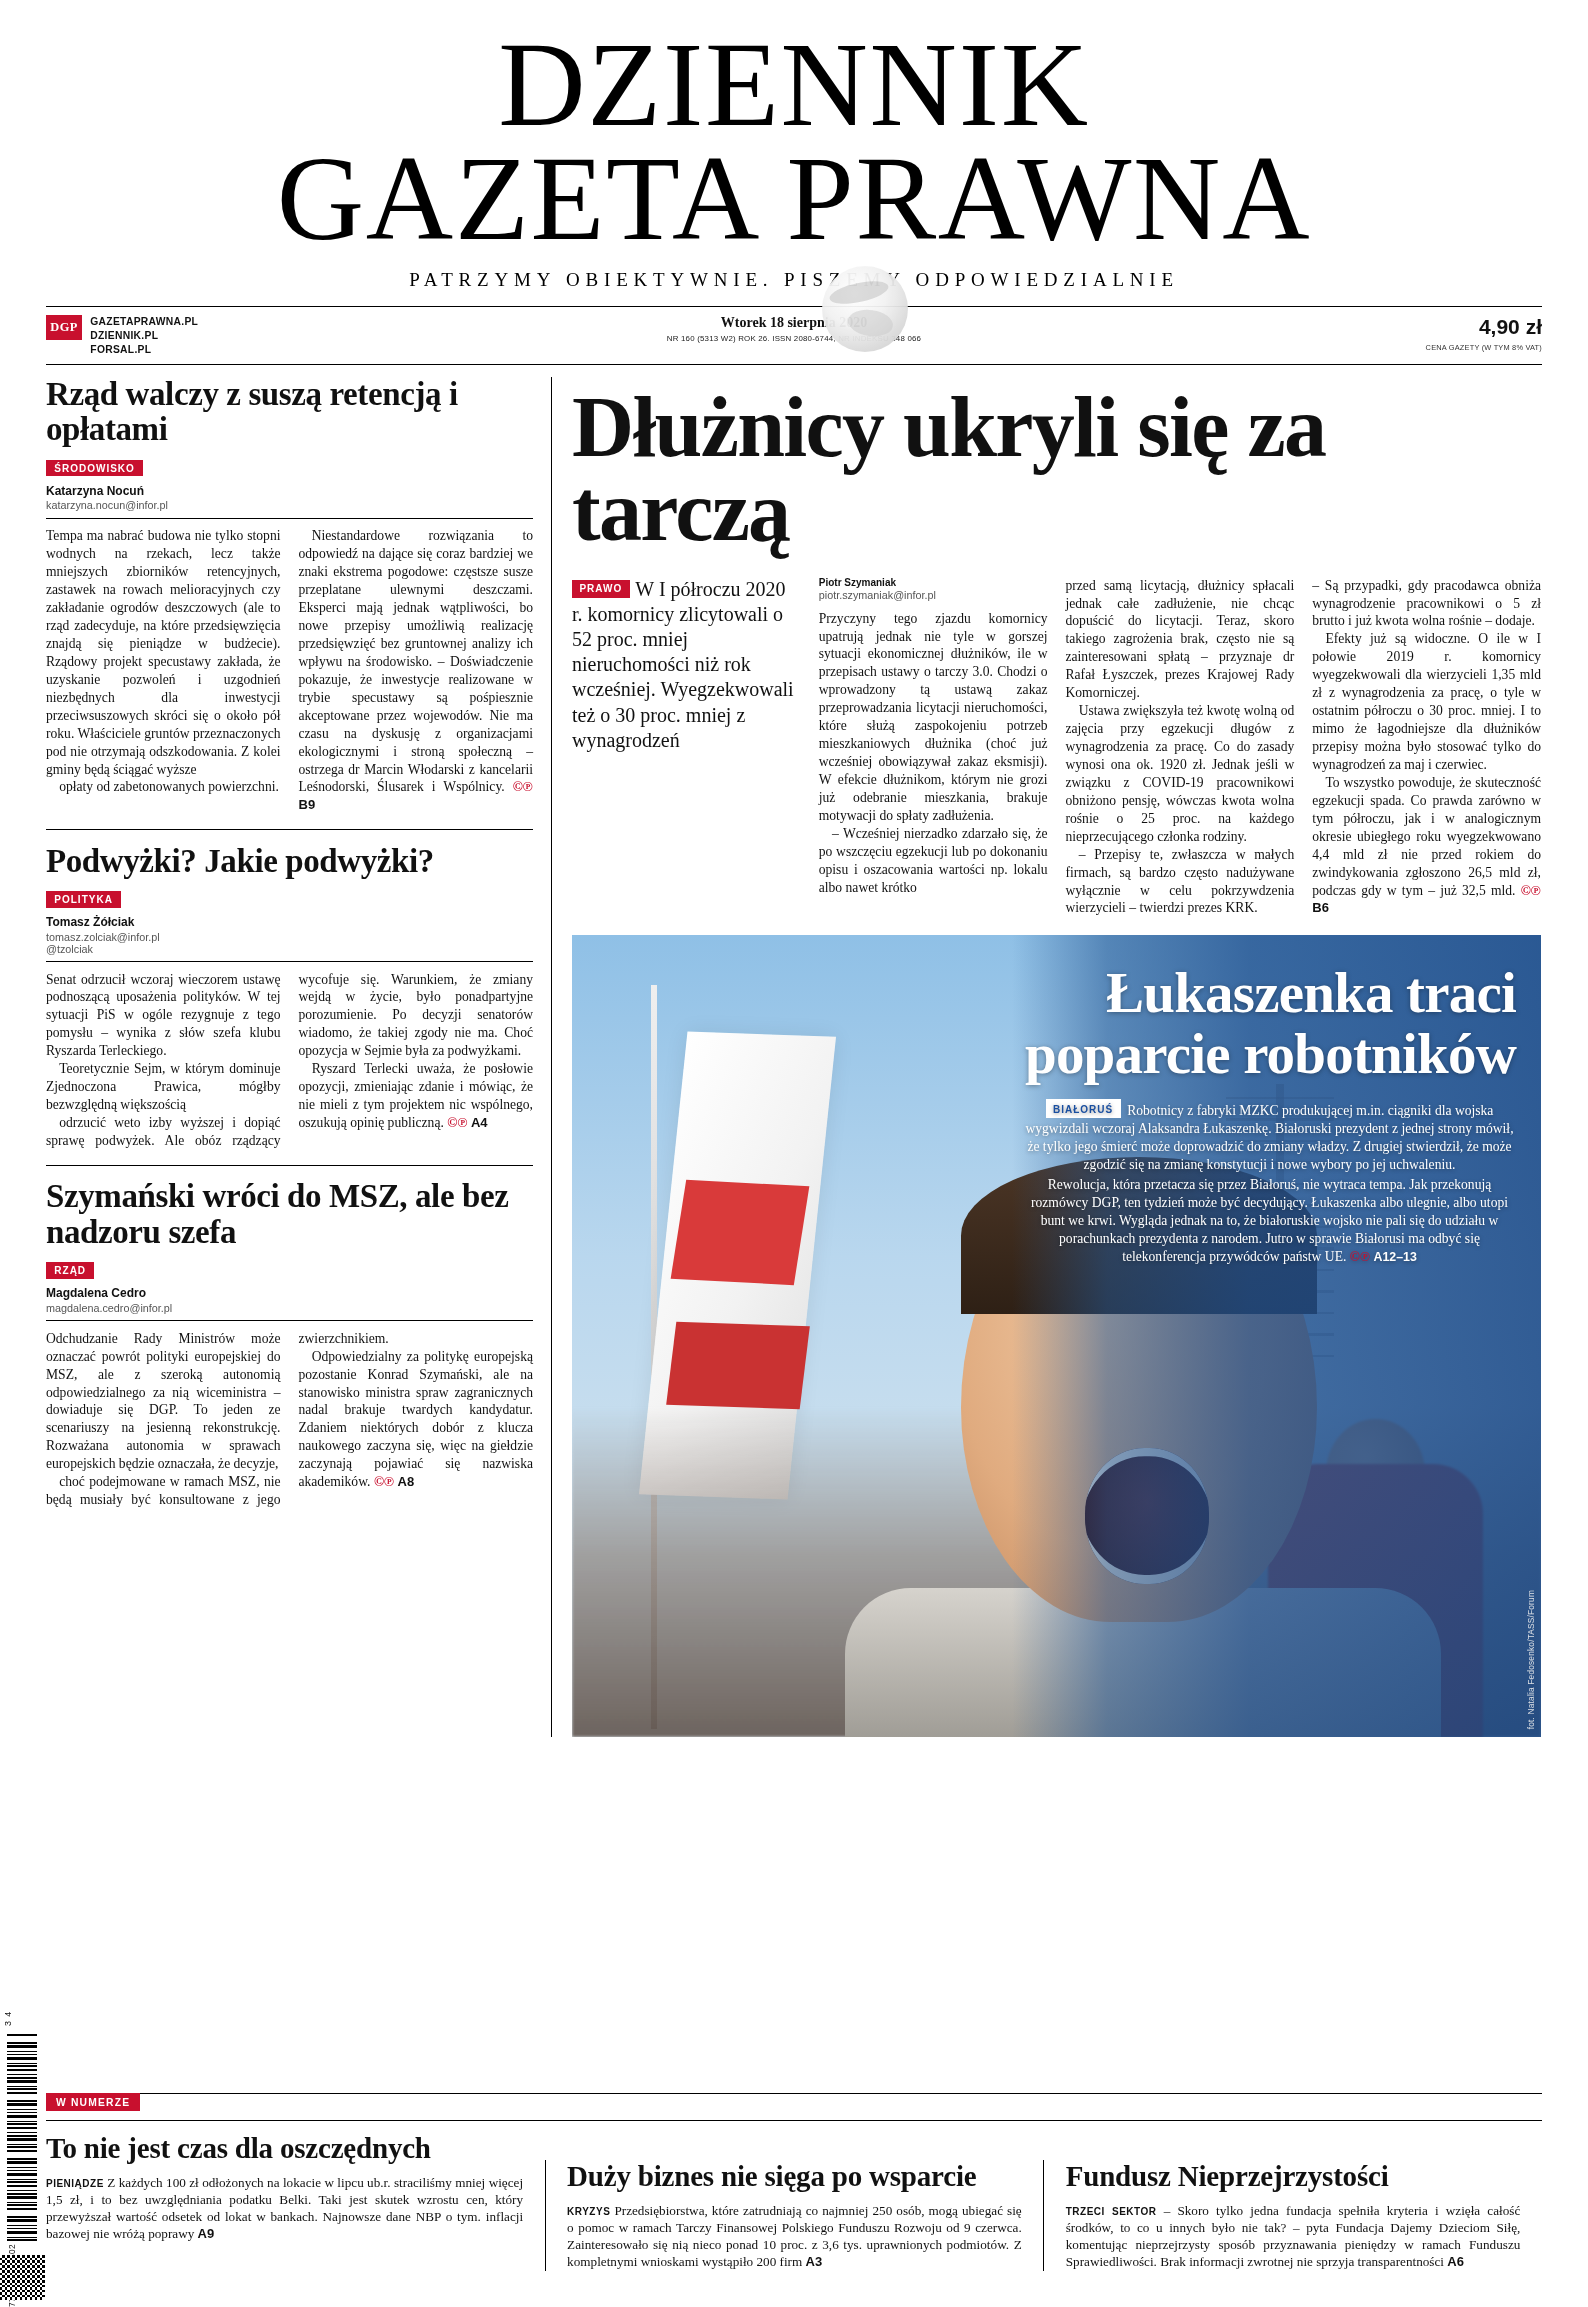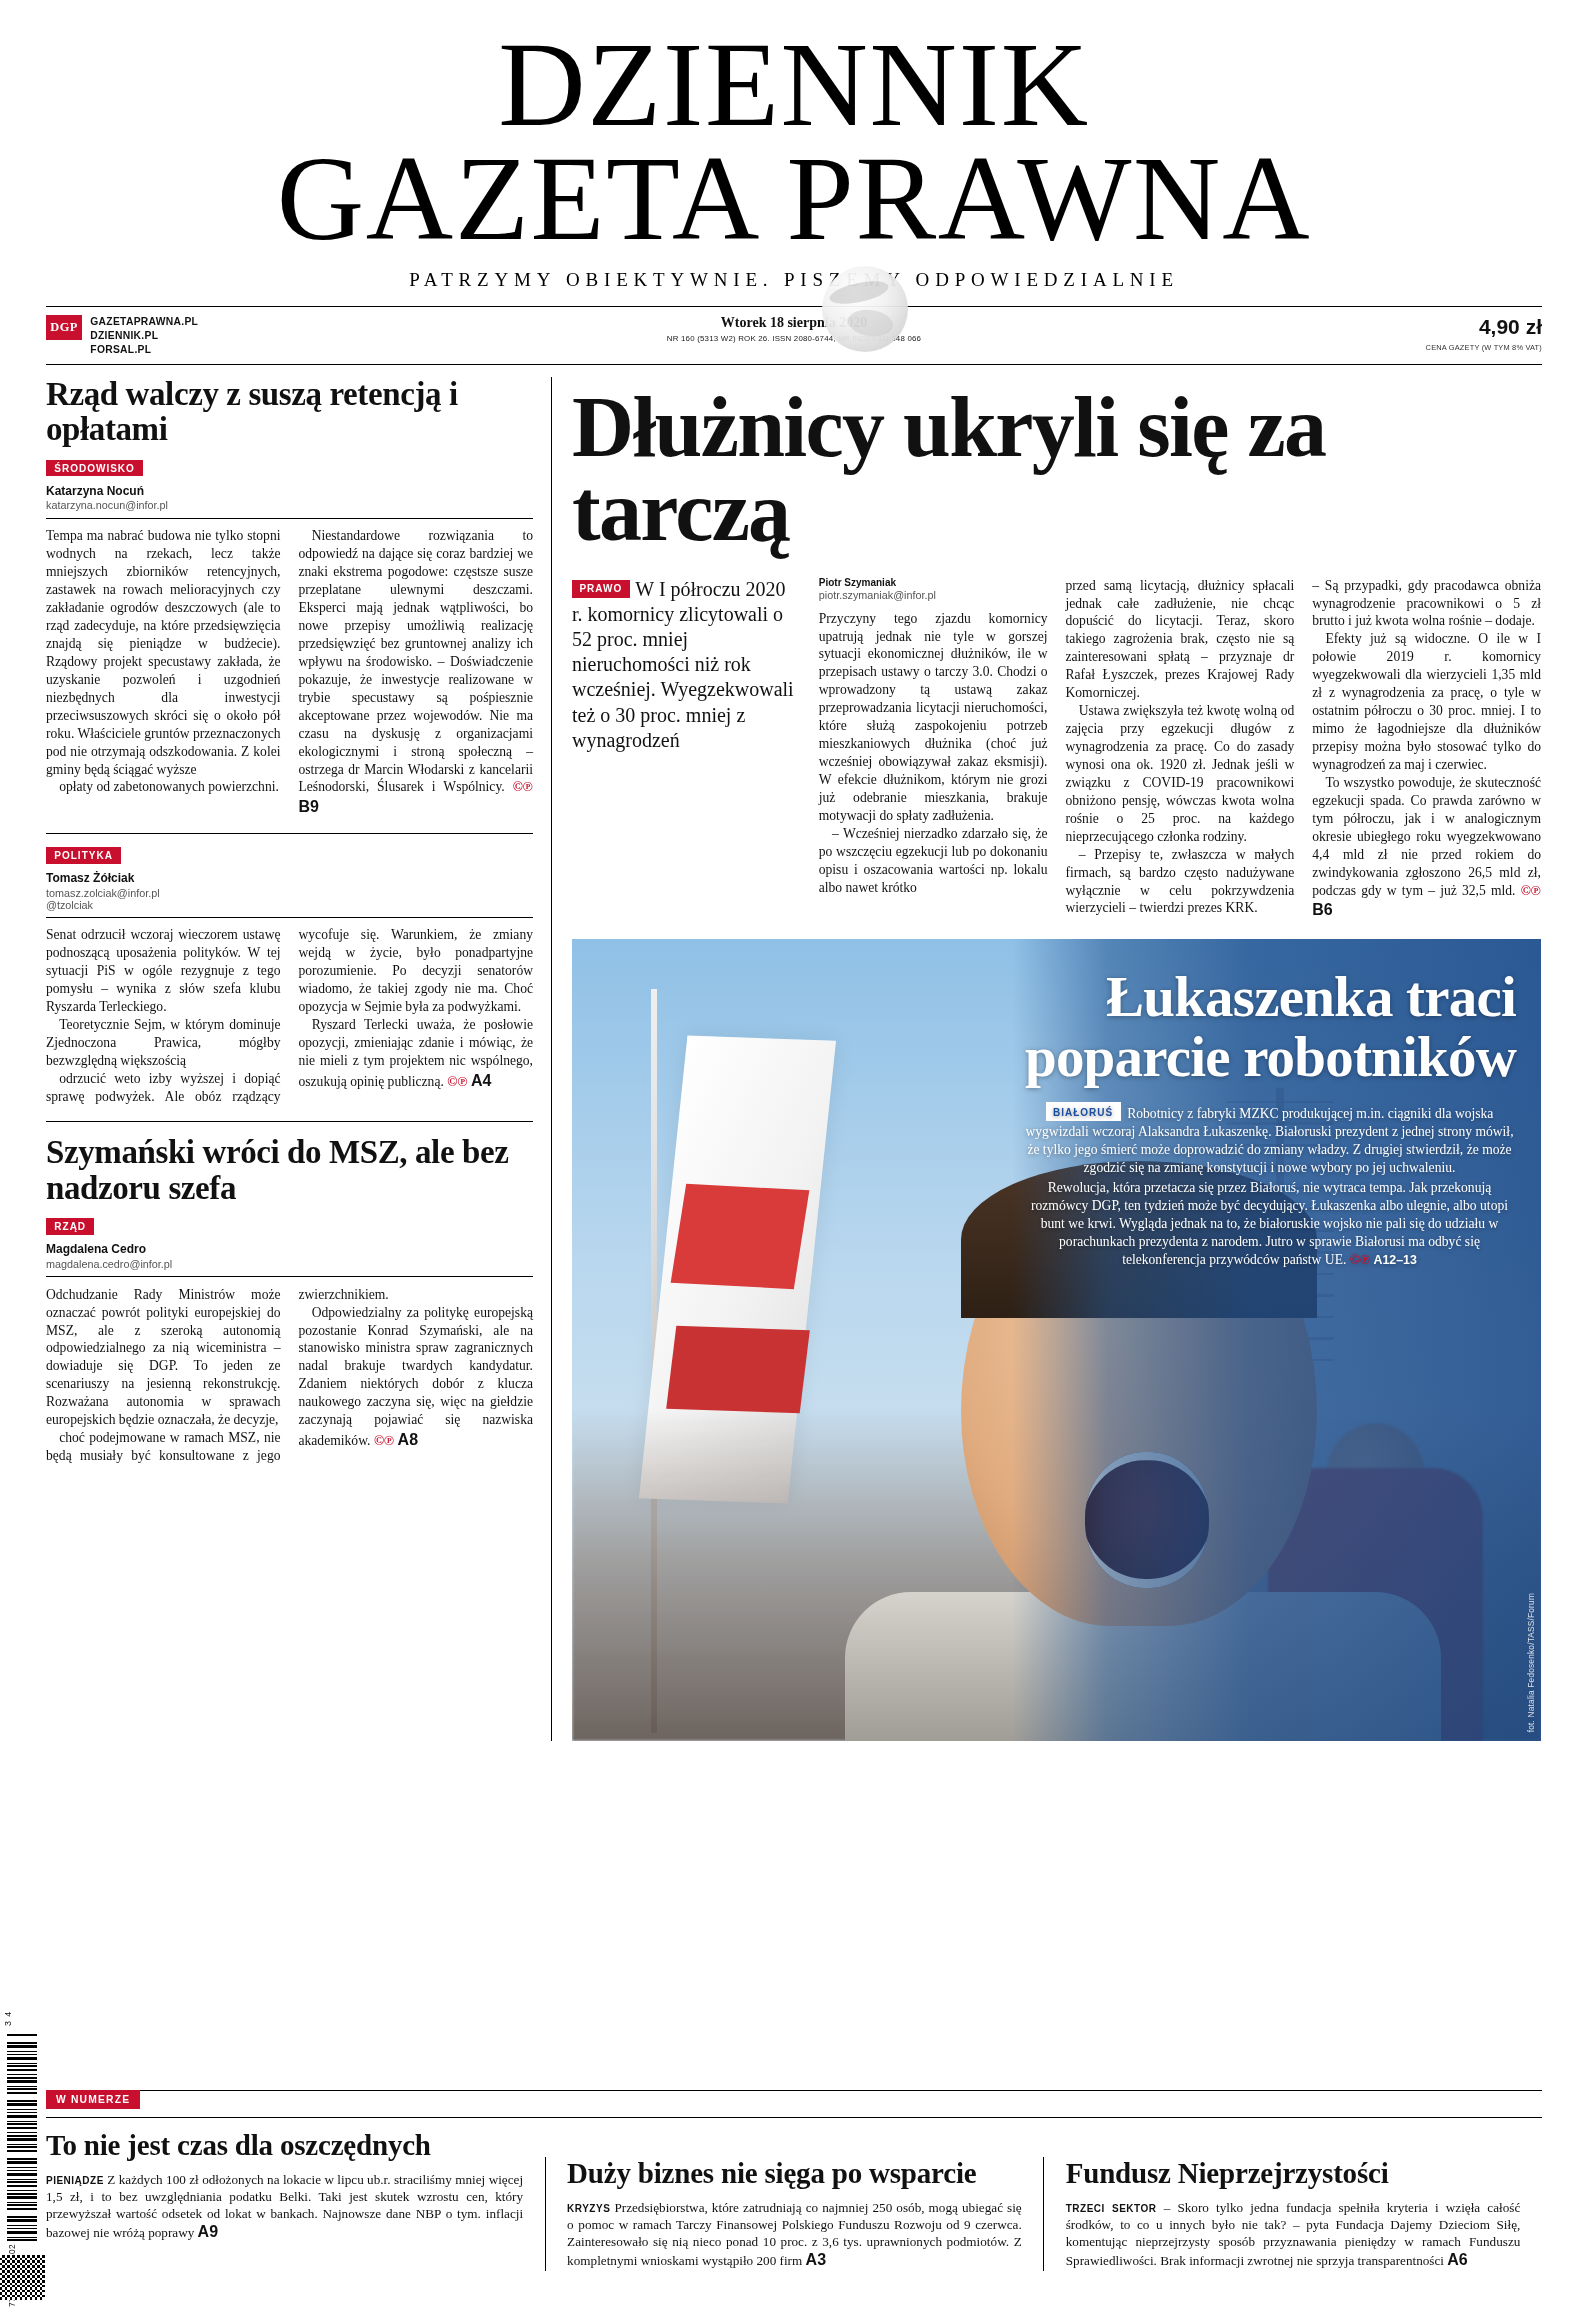--- a/index.html
+++ b/index.html
@@ -104,21 +104,21 @@
   .byline-wrap { border-bottom:0.8px solid #000; padding-bottom:6.6px; margin-bottom:8.3px; }
   .author { font-family:"Liberation Sans", sans-serif; font-size:12px; font-weight:bold; margin-top:7.4px; }
   .email { font-family:"Liberation Sans", sans-serif; font-size:10.8px; color:#555; margin-top:1.7px; }
   .two-col { column-count:2; column-gap:18px; column-rule:0; }
   .two-col p {
     margin:0; font-size:13.6px; line-height:1.32;
     text-align:justify; text-justify:inter-word; hyphens:auto;
   }
   .two-col p + p { text-indent:13.2px; }
   .endmark { color:#c8102e; font-weight:bold; }
-  .pageref { font-family:"Liberation Sans", sans-serif; font-weight:bold; font-size:16px; }
+  .pageref { font-family:"Liberation Sans", sans-serif; font-weight:bold; font-size:13px; }
   .hr-thin { border-top:0.8px solid #000; margin:15px 0 13.2px 0; }
 
   
   .lead-title {
     font-family:"Liberation Serif", serif;
     font-weight:bold;
     font-size:86px;
     line-height:0.98;
     letter-spacing:-1.7px;
     margin:8.3px 0 23px 0;
@@ -328,20 +328,21 @@
         <div class="two-col">
           <p>Tempa ma nabrać budowa nie tylko stopni wodnych na rzekach, lecz także mniejszych zbiorników retencyjnych, zastawek na rowach melioracyjnych czy zakładanie ogrodów deszczowych (ale to rząd zadecyduje, na które przedsięwzięcia znajdą się pieniądze w budżecie). Rządowy projekt specustawy zakłada, że uzyskanie pozwoleń i uzgodnień niezbędnych dla inwestycji przeciwsuszowych skróci się o około pół roku. Właściciele gruntów przeznaczonych pod nie otrzymają odszkodowania. Z kolei gminy będą ściągać wyższe</p>
           <p>opłaty od zabetonowanych powierzchni.</p>
           <p><span>Niestandardowe rozwiązania to odpowiedź na dające się coraz bardziej we znaki ekstrema pogodowe: częstsze susze przeplatane ulewnymi deszczami. Eksperci mają jednak wątpliwości, bo nowe przepisy umożliwią realizację przedsięwzięć bez gruntownej analizy ich wpływu na środowisko. – Doświadczenie pokazuje, że inwestycje realizowane w trybie specustawy są pośpiesznie akceptowane przez wojewodów. Nie ma czasu na dyskusję z organizacjami ekologicznymi i stroną społeczną – ostrzega dr Marcin Włodarski z kancelarii Leśnodorski, Ślusarek i Wspólnicy.</span> <span class="endmark">©℗</span> <span class="pageref">B9</span></p>
         </div>
       </div>
 
       <div class="hr-thin"></div>
 
       <div class="story">
+        <h2>Podwyżki? Jakie podwyżki?</h2>
         <div class="byline-wrap">
           <span class="kicker">POLITYKA</span>
           <div class="author">Tomasz Żółciak</div>
           <div class="email" style="white-space:pre-line">tomasz.zolciak@infor.pl
 @tzolciak</div>
         </div>
         <div class="two-col">
           <p>Senat odrzucił wczoraj wieczorem ustawę podnoszącą uposażenia polityków. W tej sytuacji PiS w ogóle rezygnuje z tego pomysłu – wynika z słów szefa klubu Ryszarda Terleckiego.</p>
           <p>Teoretycznie Sejm, w którym dominuje Zjednoczona Prawica, mógłby bezwzględną większością</p>
           <p>odrzucić weto izby wyższej i dopiąć sprawę podwyżek. Ale obóz rządzący wycofuje się. Warunkiem, że zmiany wejdą w życie, było ponadpartyjne porozumienie. Po decyzji senatorów wiadomo, że takiej zgody nie ma. Choć opozycja w Sejmie była za podwyżkami.</p>

